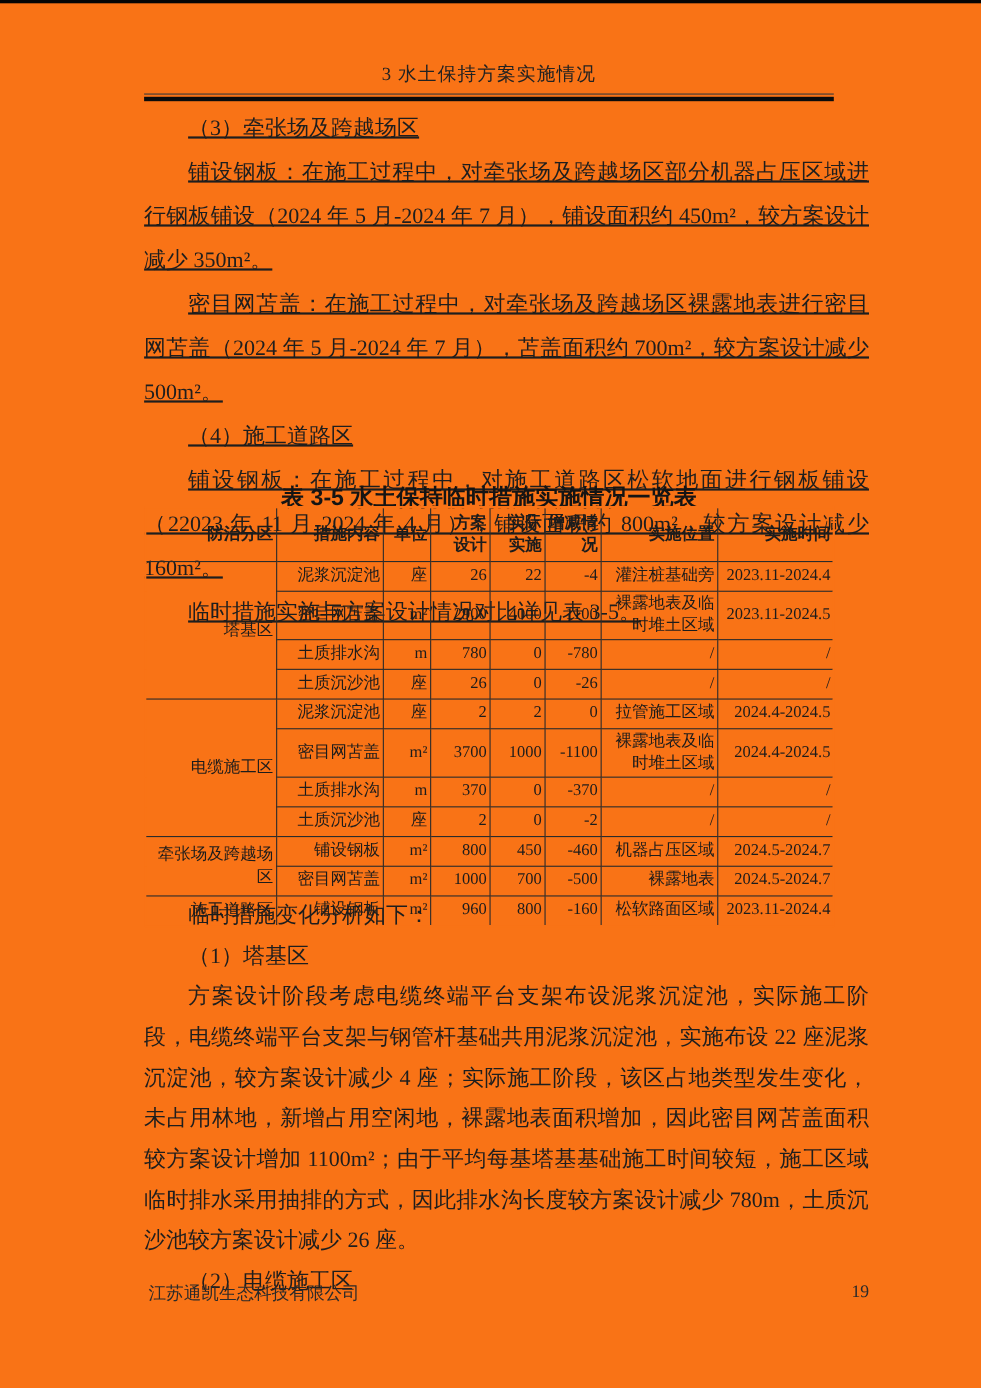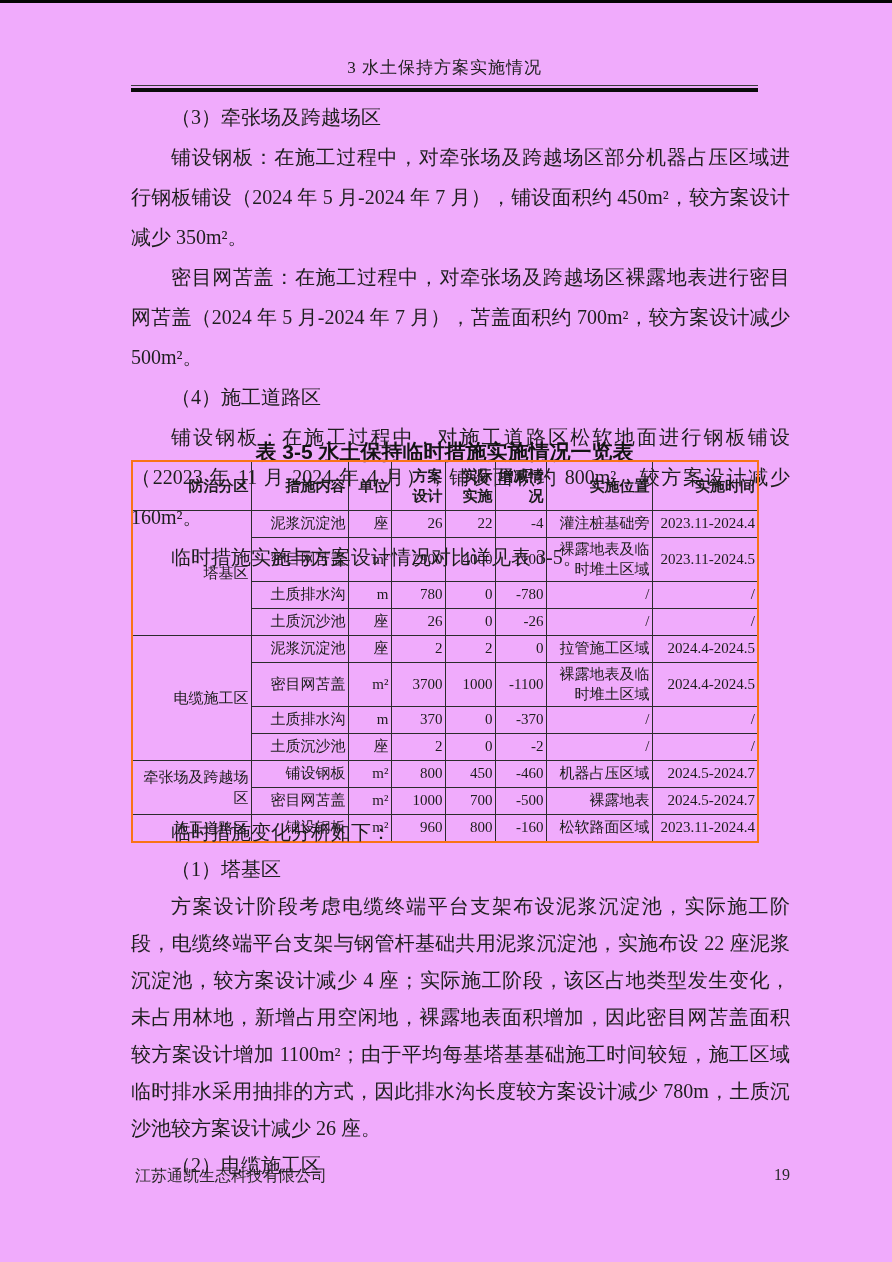--- a/index.html
+++ b/index.html
@@ -1,35 +1,35 @@
 <!DOCTYPE html>
 <html><head>
 <meta charset="utf-8">
 <style>
   html,body { margin:0; padding:0; background:#ffffff; }
   .page {
     position:relative; width:892px; height:1262px; margin:0 auto;
-    background:#f0abfc; overflow:hidden;
+    background:#f97316; overflow:hidden;
     font-family:"Liberation Serif","DejaVu Serif",serif;
     color:#1e1e1e;
   }
   .top-strip { position:absolute; top:0; left:0; width:892px; height:3px; background:#050505; }
 
   .running-head {
     position:absolute; top:56px; left:131px; width:627px;
     text-align:center; font-size:17px; letter-spacing:1px; color:#222;
   }
   .head-rule { position:absolute; top:85px; left:131px; width:627px; }
   .head-rule .rule-thin  { height:1px; background:#3a3a3a; }
   .head-rule .rule-thick { height:4px; background:#0b0b0b; margin-top:2px; }
 
   .sec { position:absolute; left:131px; width:659px; font-size:20px; text-align:justify; }
   .sec p { margin:0; text-indent:2em; }
   .sec1 { top:97px; }
-  .sec1 p { line-height:40px; }
+  .sec1 p { line-height:40px;text-decoration:underline; }
   .sec2 { top:814px;font-family:Liberation Serif, serif; }
   .sec2 p { line-height:37px; }
 
   .table-title {
     position:absolute; top:438px; left:131px; width:627px;
     text-align:center; font-weight:bold; font-size:21px;
     font-family:"Liberation Sans","DejaVu Sans",sans-serif; color:#141414;
   }
   table.measures {
     position:absolute; top:460px; left:131px; width:627px;

